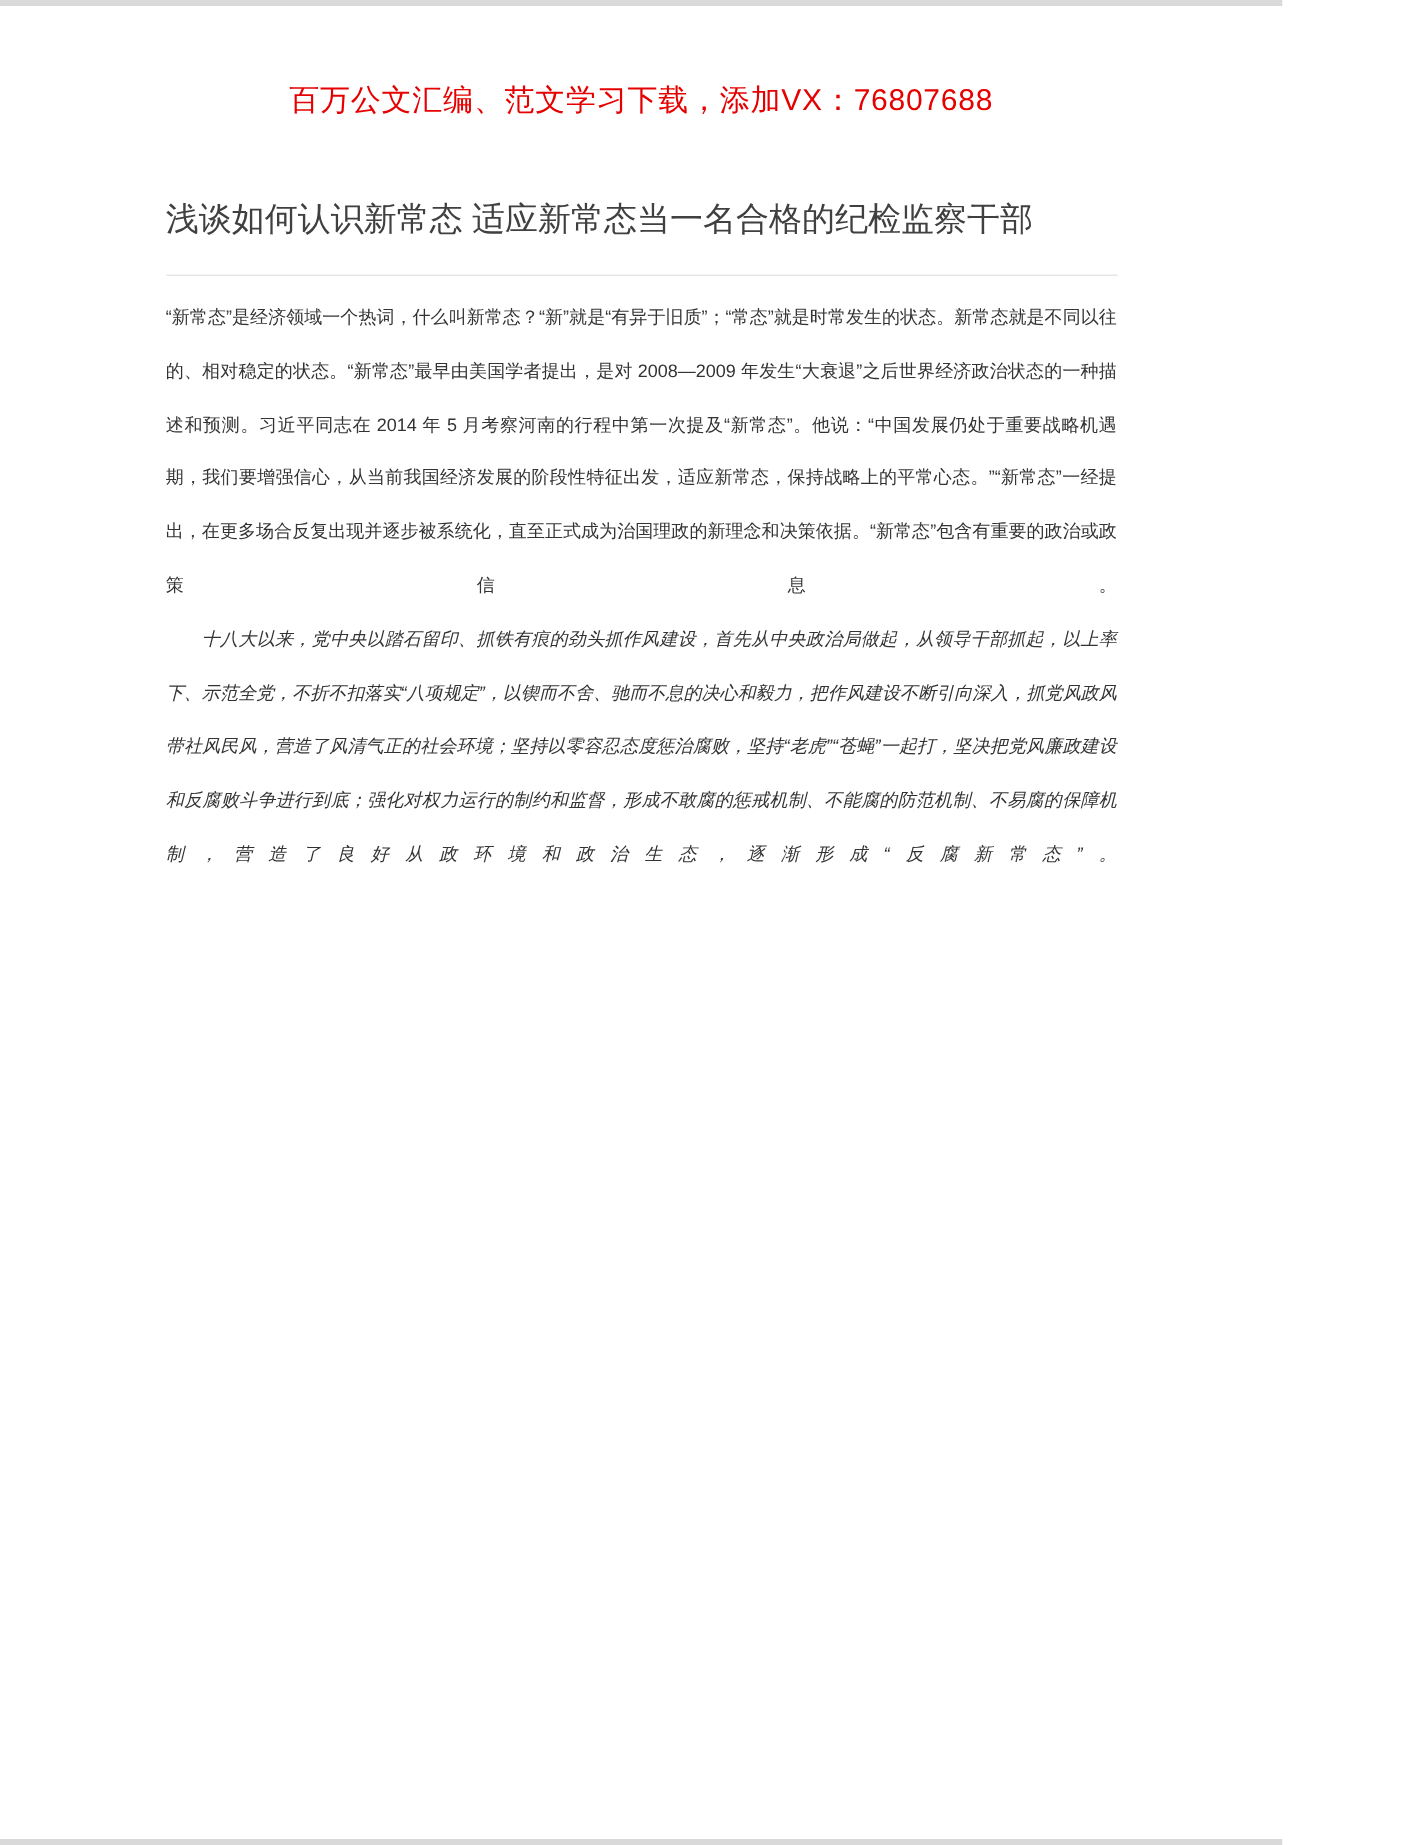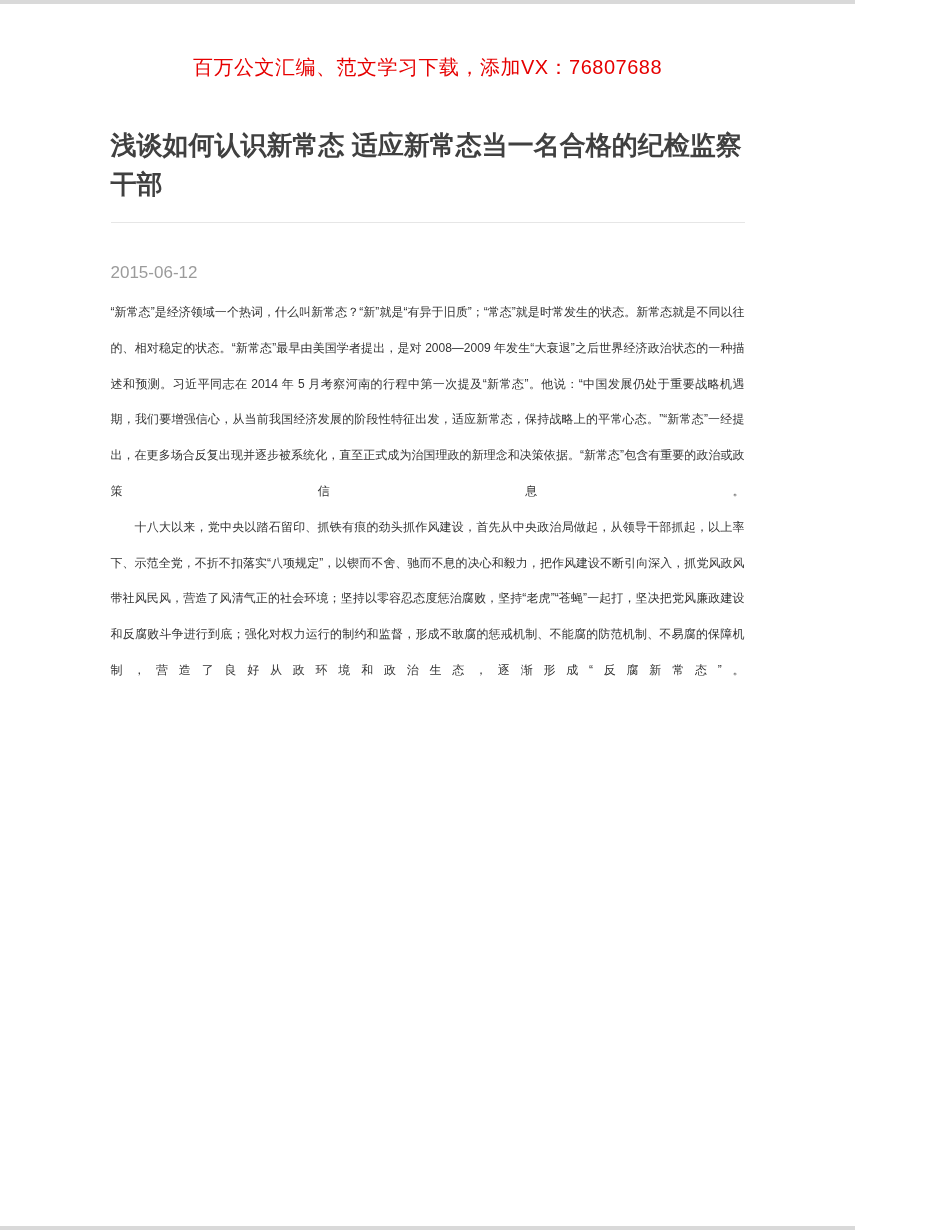--- a/index.html
+++ b/index.html
@@ -32,23 +32,23 @@
     color: #e60000;
     font-weight: 400;
     letter-spacing: 0.5px;
   }
   .content {
     width: 634px;
     margin: 0 auto;
   }
   .title {
     margin: 46px 0 0 0;
-    font-size: 26px;
+    font-size: 22px;
     line-height: 39px;
-    font-weight: 700;
+    font-weight: 400;
     color: #404040;
     text-align: left;
   }
   .divider {
     margin-top: 18px;
     height: 1px;
     background: #e6e6e6;
   }
   .date {
     margin-top: 38px;
@@ -59,36 +59,35 @@
   .para {
     margin: 10px 0 0 0;
     font-size: 12px;
     line-height: 35.8px;
     color: #333333;
     text-align: justify;
     text-align-last: justify;
     word-break: break-all;
   }
   .para + .para { margin-top: 0; }
-  .para.indent { text-indent: 2em; }
+  .para.indent { text-indent: 2em; font-style: italic; }
 </style>
 </head>
 <body>
 
 <div class="page">
   <div class="strip top"></div>
 
   <div class="banner">百万公文汇编、范文学习下载，添加VX：76807688</div>
 
   <div class="content">
     <h1 class="title">浅谈如何认识新常态 适应新常态当一名合格的纪检监察干部</h1>
 
     <div class="divider"></div>
 
-    <div class="date">2015-06-12</div>
 
     <p class="para">“新常态”是经济领域一个热词，什么叫新常态？“新”就是“有异于旧质”；“常态”就是时常发生的状态。新常态就是不同以往的、相对稳定的状态。“新常态”最早由美国学者提出，是对 2008—2009 年发生“大衰退”之后世界经济政治状态的一种描述和预测。习近平同志在 2014 年 5 月考察河南的行程中第一次提及“新常态”。他说：“中国发展仍处于重要战略机遇期，我们要增强信心，从当前我国经济发展的阶段性特征出发，适应新常态，保持战略上的平常心态。”“新常态”一经提出，在更多场合反复出现并逐步被系统化，直至正式成为治国理政的新理念和决策依据。“新常态”包含有重要的政治或政策信息。</p>
 
     <p class="para indent">十八大以来，党中央以踏石留印、抓铁有痕的劲头抓作风建设，首先从中央政治局做起，从领导干部抓起，以上率下、示范全党，不折不扣落实“八项规定”，以锲而不舍、驰而不息的决心和毅力，把作风建设不断引向深入，抓党风政风带社风民风，营造了风清气正的社会环境；坚持以零容忍态度惩治腐败，坚持“老虎”“苍蝇”一起打，坚决把党风廉政建设和反腐败斗争进行到底；强化对权力运行的制约和监督，形成不敢腐的惩戒机制、不能腐的防范机制、不易腐的保障机制，营造了良好从政环境和政治生态，逐渐形成“反腐新常态”。</p>
 
   </div>
 
   <div class="strip bottom"></div>
 </div>
 

